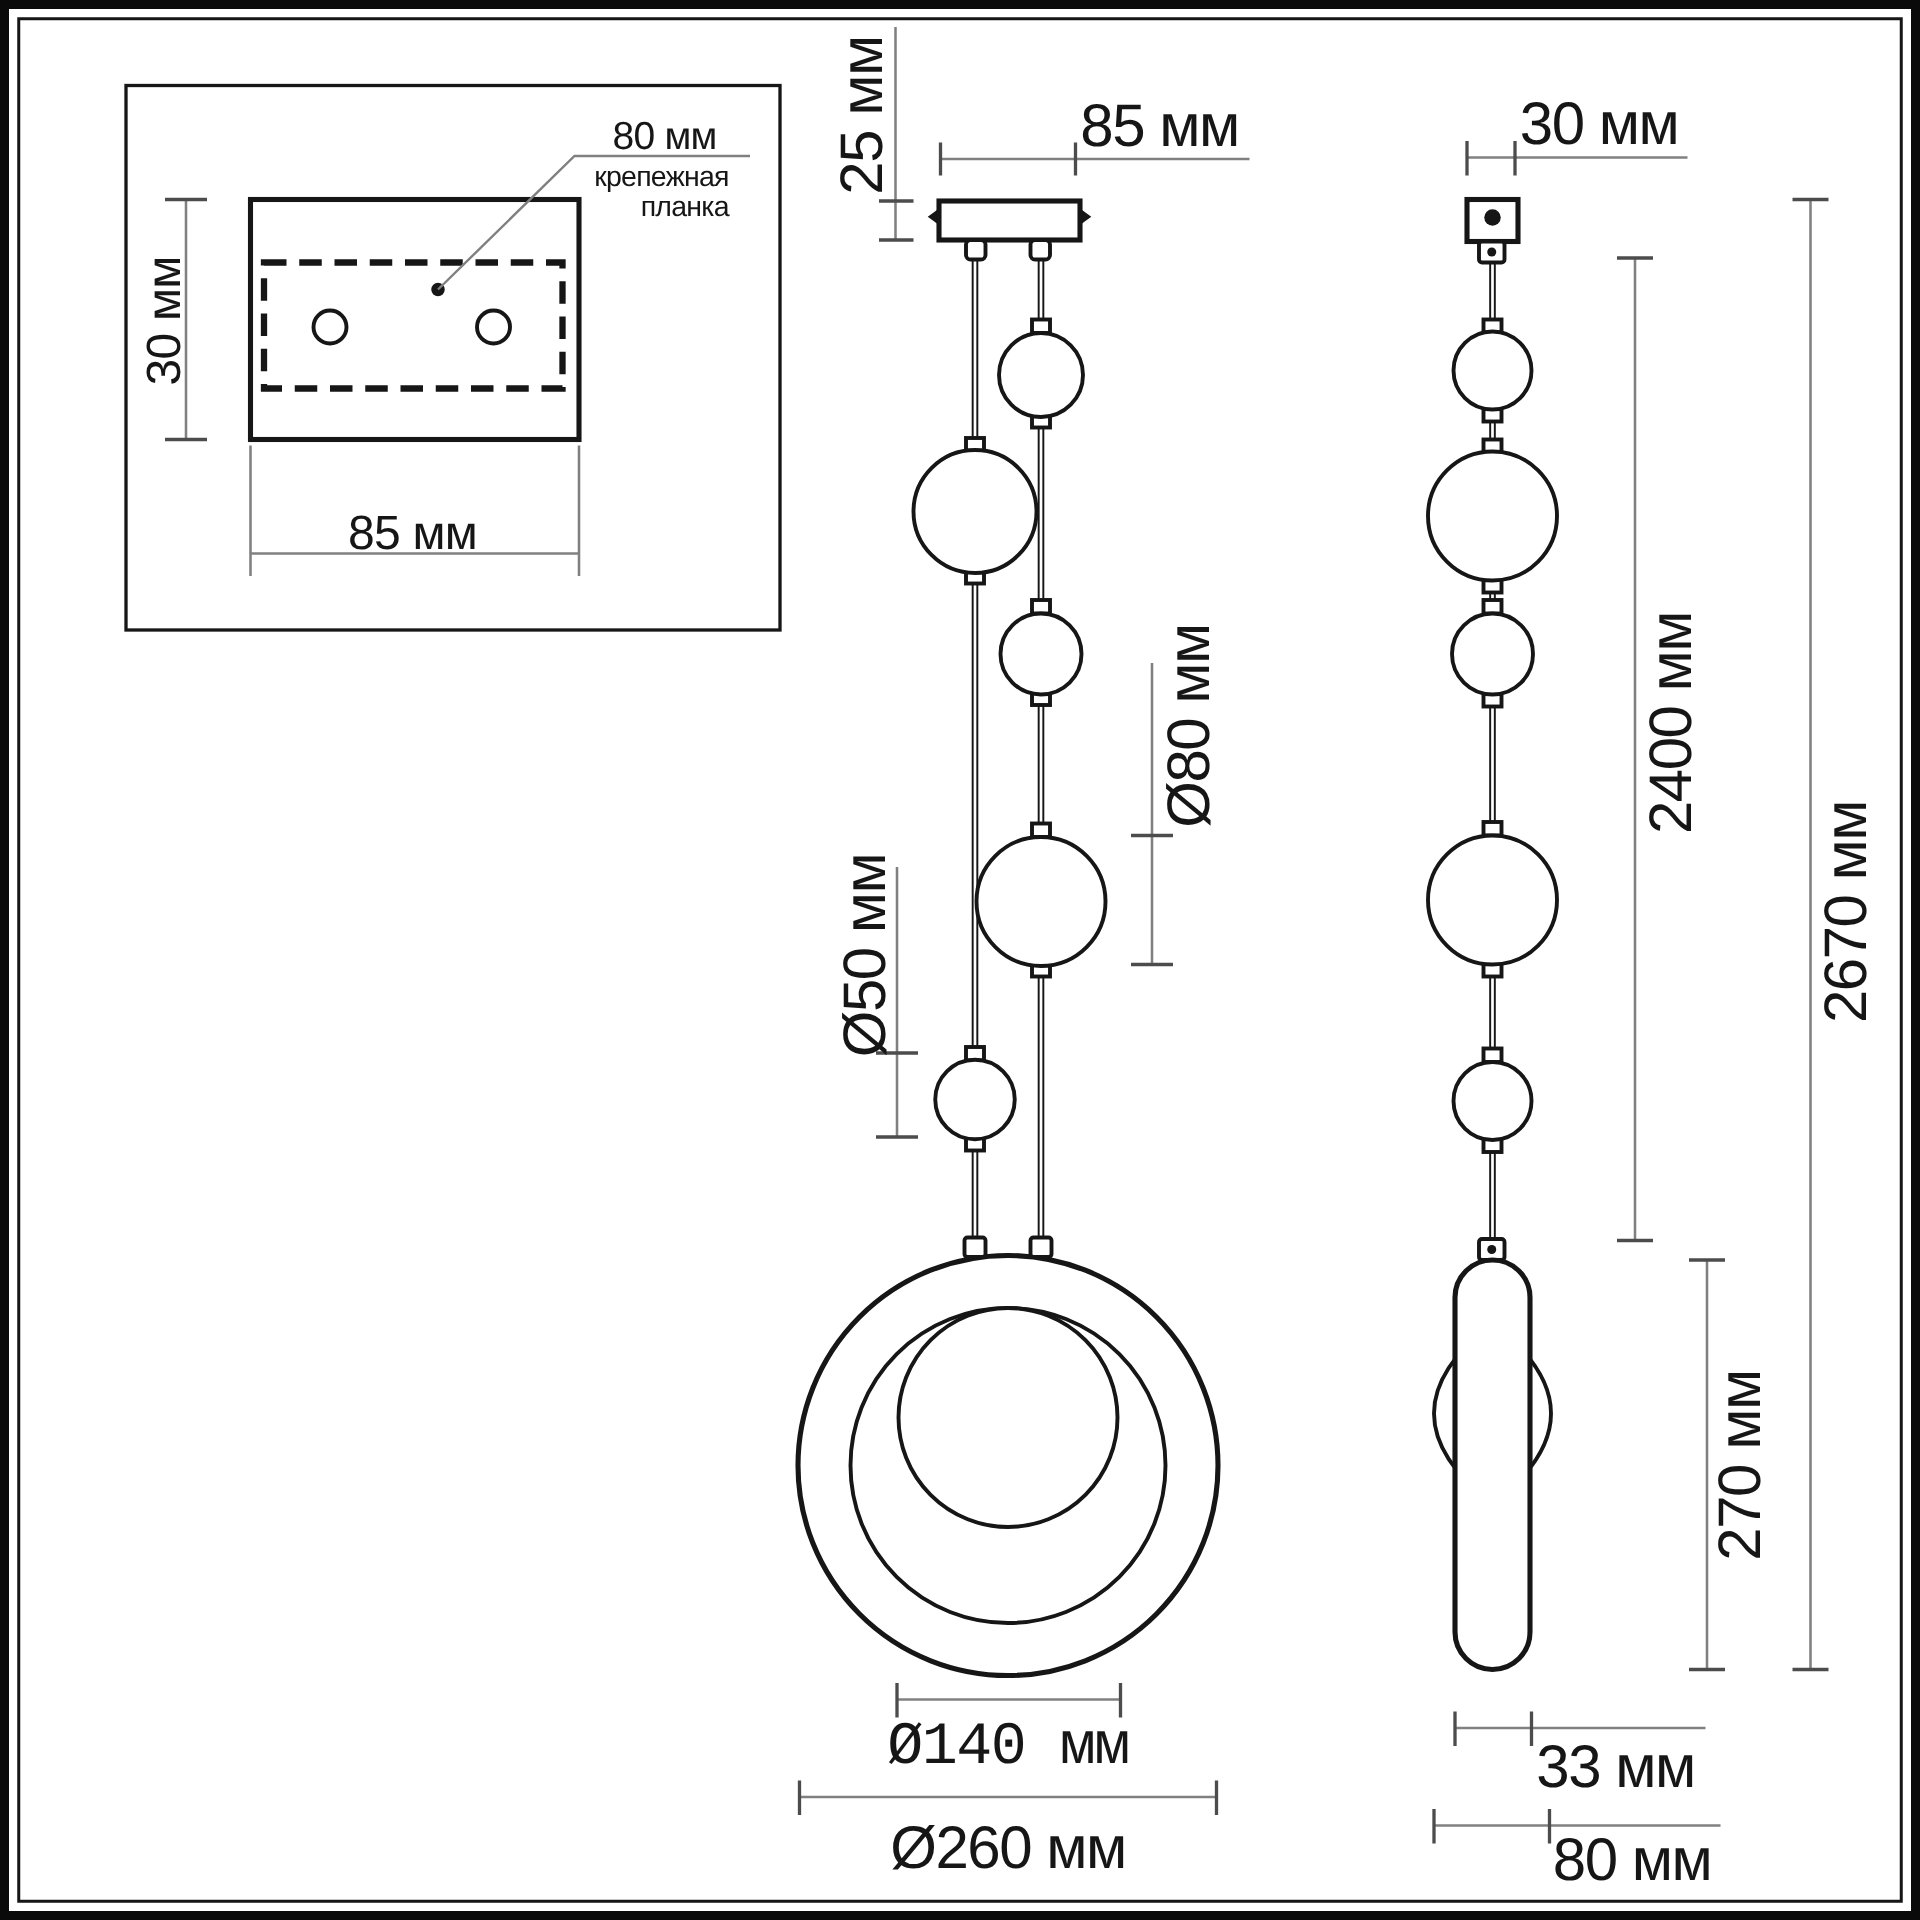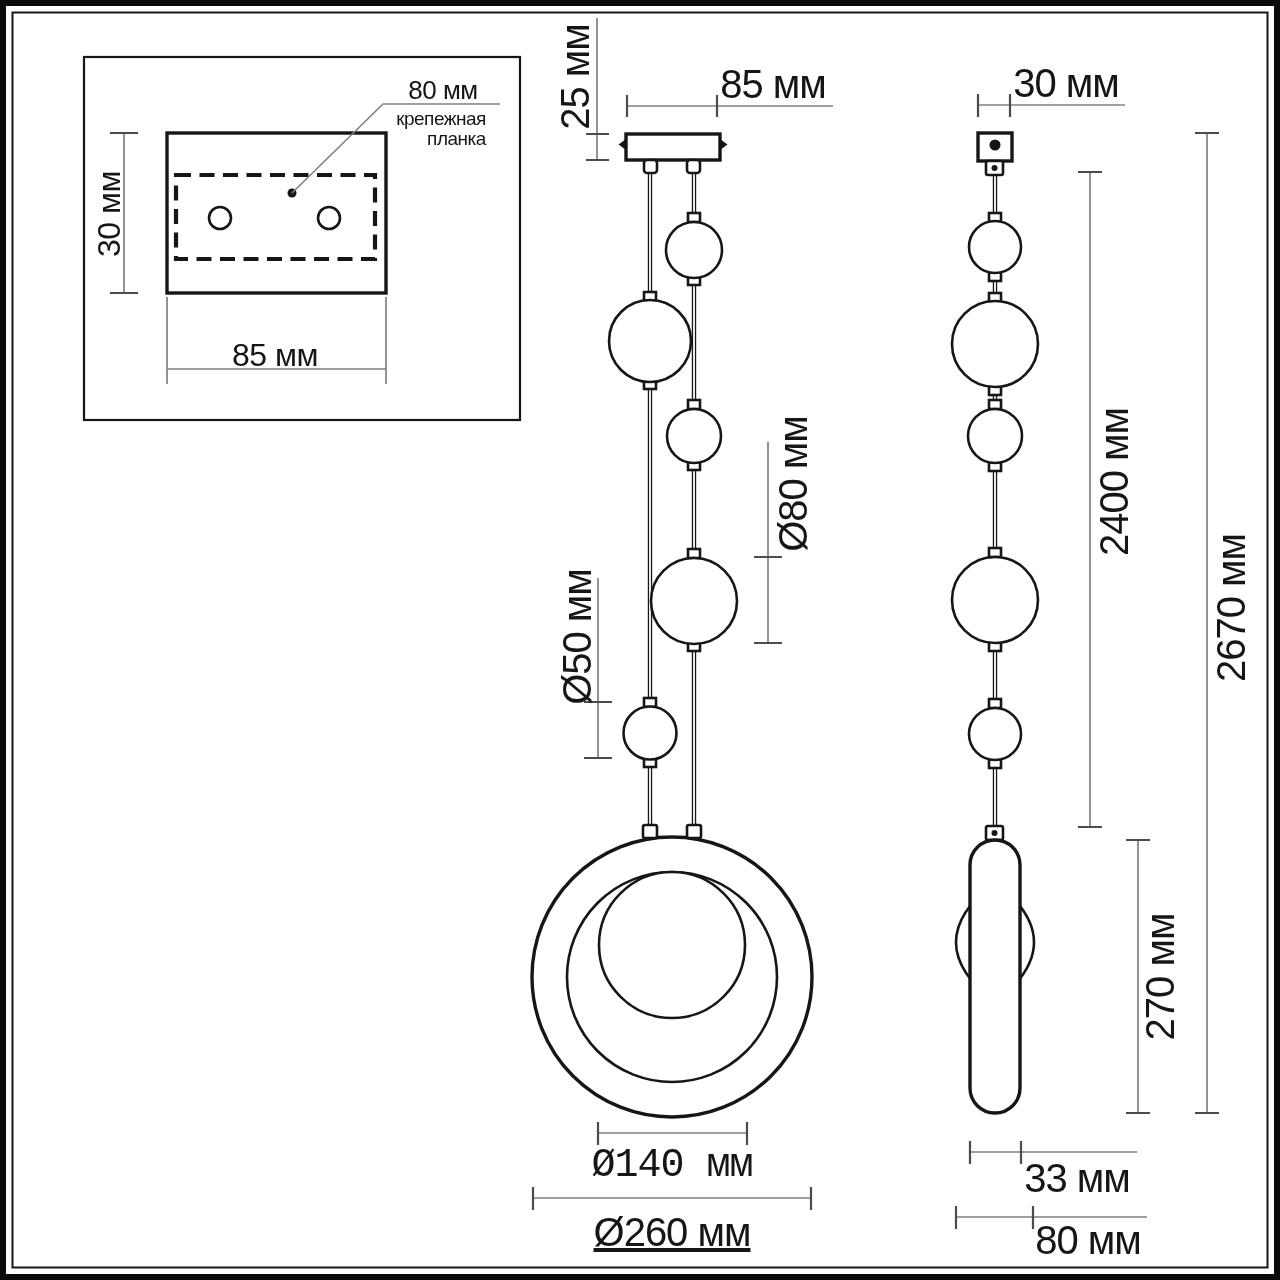--- a/index.html
+++ b/index.html
@@ -180,21 +180,21 @@
     <div>планка</div>
   </div>
   <div class="lbl sz32 rot" style="left:103px; top:208px;">30 мм</div>
   <div class="lbl sz32" style="left:269px; top:349px;">85 мм</div>
 
   <div class="lbl rot" style="left:569px; top:71px;">25 мм</div>
   <div class="lbl" style="left:767px; top:78px;">85 мм</div>
   <div class="lbl rot" style="left:787px; top:478px;">Ø80 мм</div>
   <div class="lbl rot" style="left:571px; top:631px;">Ø50 мм</div>
   <div class="lbl" style="left:666px; top:1160px;font-family:Liberation Mono, monospace;">Ø140 мм</div>
-  <div class="lbl" style="left:666px; top:1226px;text-decoration:underline;">Ø260 мм</div>
+  <div class="lbl" style="left:666px; top:1226px;">Ø260 мм</div>
 
   <div class="lbl" style="left:1060px; top:77px;">30 мм</div>
   <div class="lbl rot" style="left:1108px; top:476px;">2400 мм</div>
   <div class="lbl rot" style="left:1225px; top:602px;">2670 мм</div>
   <div class="lbl rot" style="left:1154px; top:971px;">270 мм</div>
   <div class="lbl" style="left:1071px; top:1172px;">33 мм</div>
   <div class="lbl" style="left:1082px; top:1234px;">80 мм</div>
 
 </div>
 

